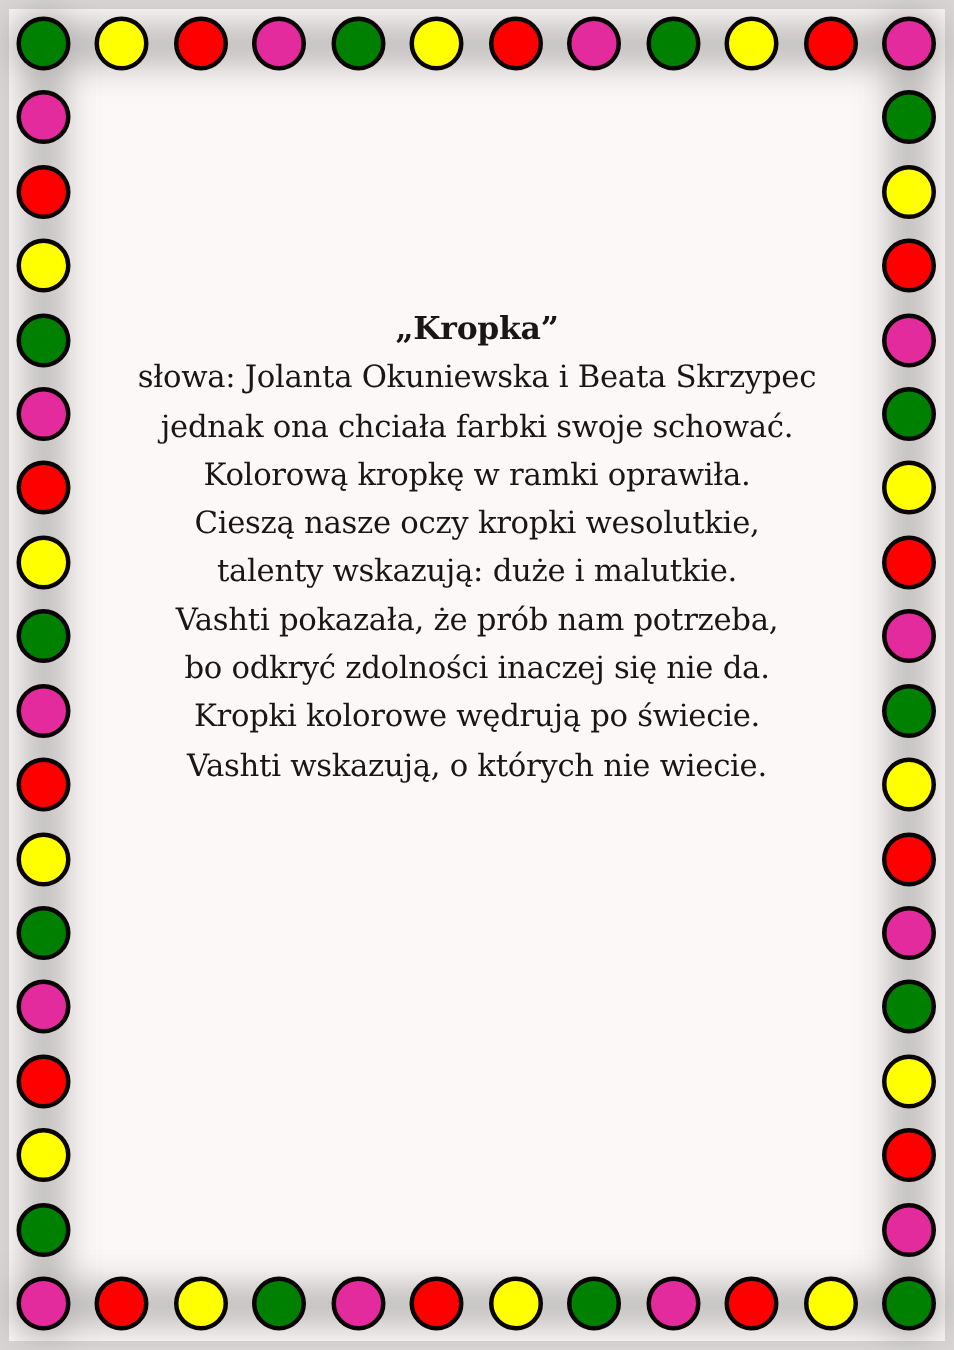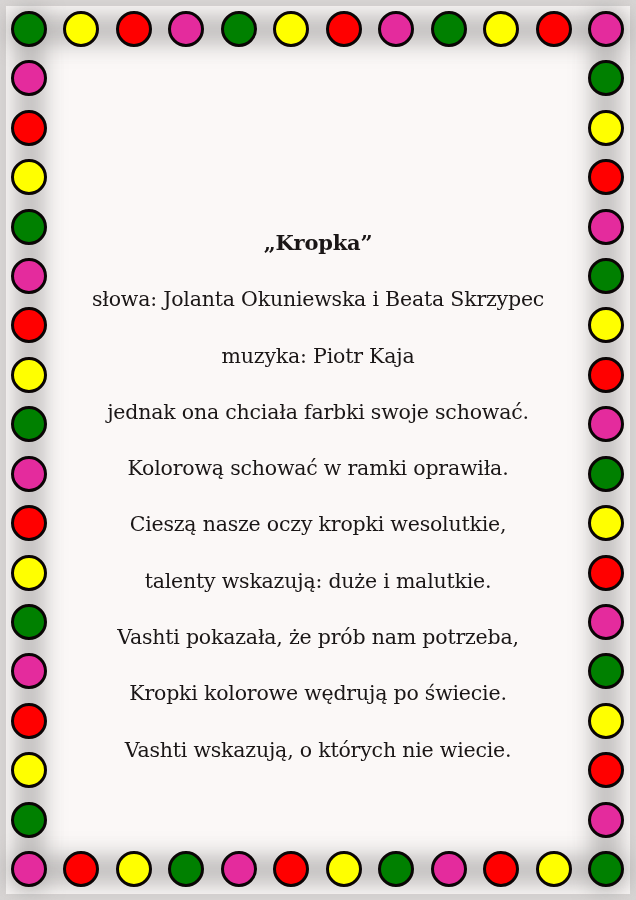--- a/index.html
+++ b/index.html
@@ -21,21 +21,21 @@
       position: absolute; width: 30px; height: 30px; border-radius: 50%;
       border: 3px solid #0a0505; box-sizing: content-box;
       transform: translate(-18px, -18px);
     }
     .text-block {
       position: absolute; left: 60px; top: 203px; width: 516px;
       text-align: center; color: #1a1616;
       font-size: 20.5px; line-height: 32.3px; letter-spacing: -0.2px;
     }
     .title { font-weight: bold; font-size: 21px; }
-    .line { display: block; white-space: nowrap; margin-top: 24px; }
+    .line { display: block; white-space: nowrap; }
   </style>
 </head>
 <body>
 
 <div class="frame-shadow"></div>
 <div class="band top"></div>
 <div class="band bottom"></div>
 <div class="band left"></div>
 <div class="band right"></div>
 
@@ -94,21 +94,21 @@
     <div class="dot" style="left: 606px; top: 621.941px; background: rgb(228, 43, 157);"></div>
     <div class="dot" style="left: 606px; top: 671.353px; background: rgb(0, 128, 0);"></div>
     <div class="dot" style="left: 606px; top: 720.765px; background: rgb(255, 255, 0);"></div>
     <div class="dot" style="left: 606px; top: 770.176px; background: rgb(255, 0, 0);"></div>
     <div class="dot" style="left: 606px; top: 819.588px; background: rgb(228, 43, 157);"></div>
   </div>
 
 <div class="text-block">
   <span class="line title">„Kropka”</span>
   <span class="line">słowa: Jolanta Okuniewska i Beata Skrzypec</span>
-  <span class="line">muzyka: Piotr Kaja</span>
   <span class="line">jednak ona chciała farbki swoje schować.</span>
-  <span class="line">Kolorową schować w ramki oprawiła.</span>
+  <span class="line">Kolorową kropkę w ramki oprawiła.</span>
   <span class="line">Cieszą nasze oczy kropki wesolutkie,</span>
   <span class="line">talenty wskazują: duże i malutkie.</span>
   <span class="line">Vashti pokazała, że prób nam potrzeba,</span>
+  <span class="line">bo odkryć zdolności inaczej się nie da.</span>
   <span class="line">Kropki kolorowe wędrują po świecie.</span>
   <span class="line">Vashti wskazują, o których nie wiecie.</span>
 </div>
 
 </body></html>

